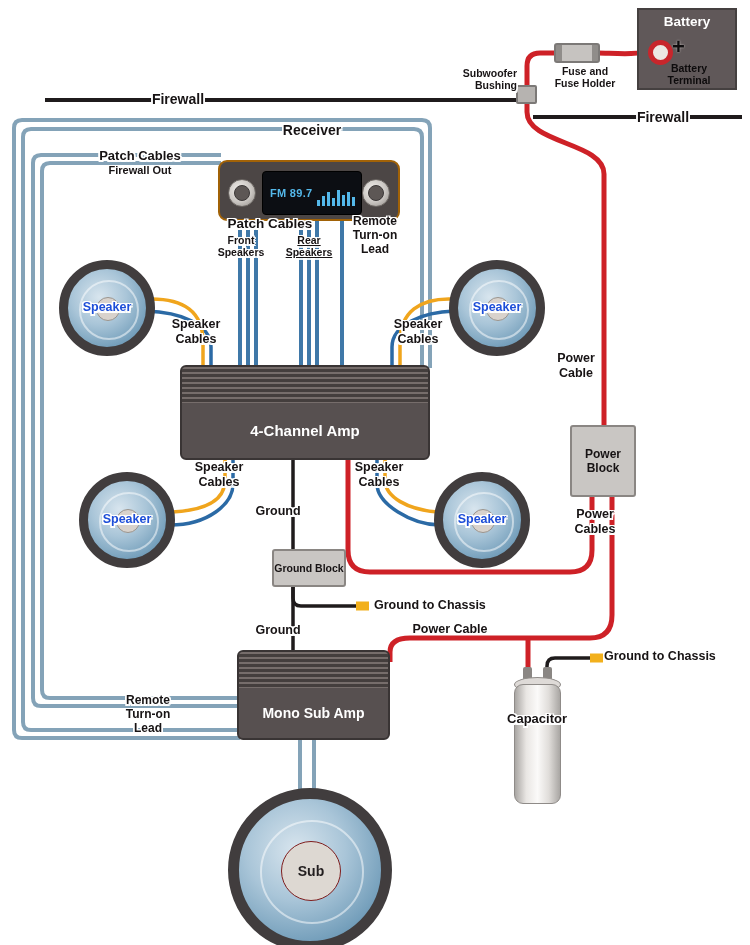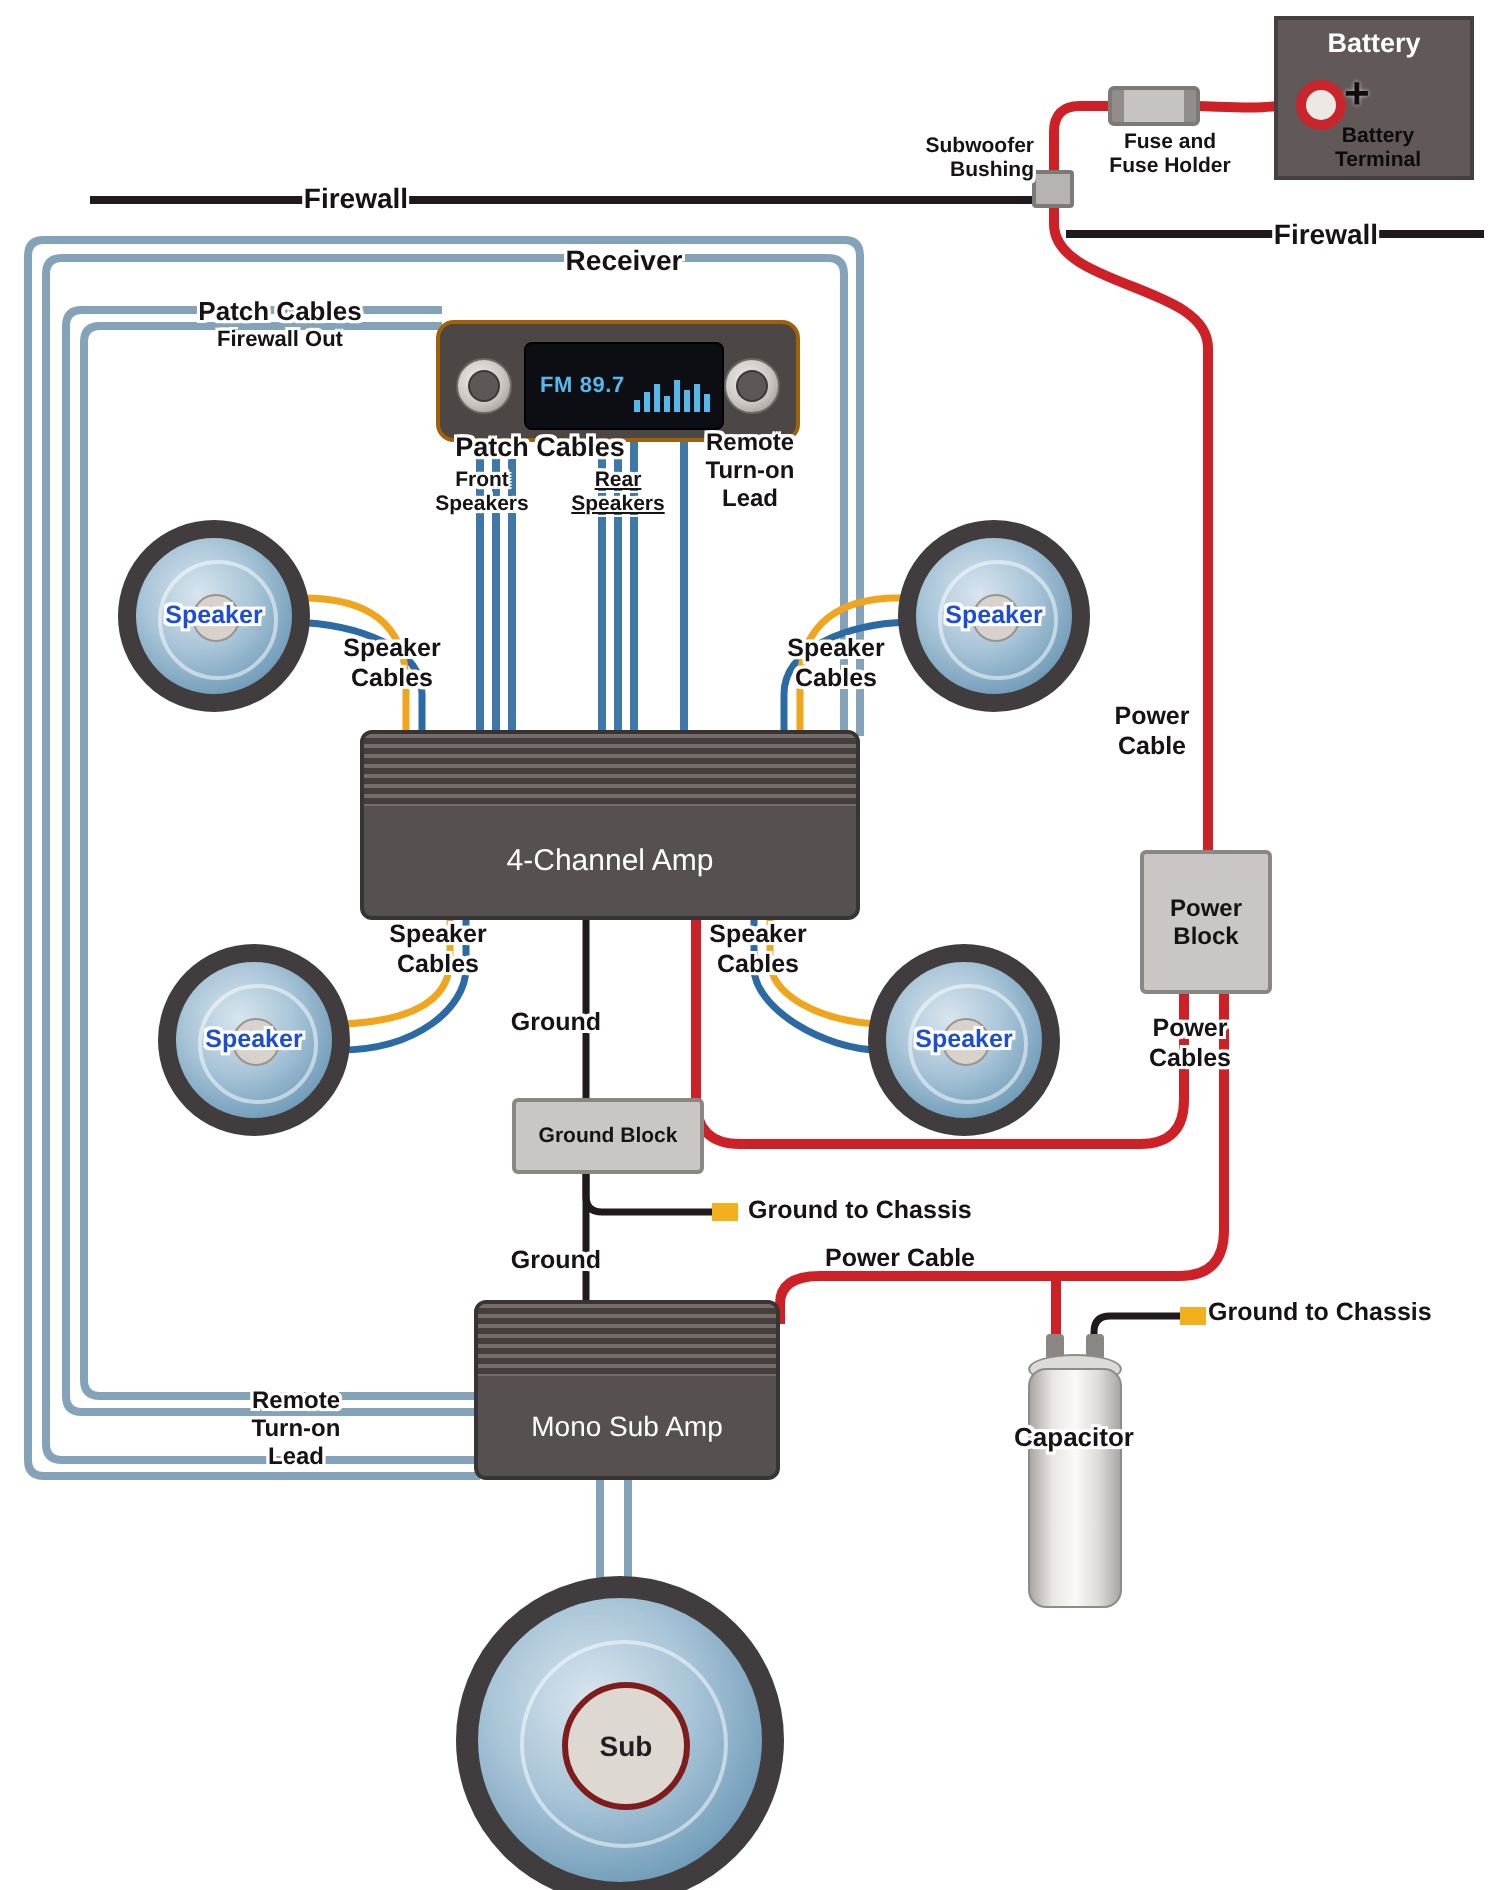--- a/index.html
+++ b/index.html
@@ -8,21 +8,21 @@
   #wires{position:absolute;left:0;top:0;z-index:1;}
   .comp{position:absolute;z-index:2;box-sizing:border-box;}
   .lbl{position:absolute;z-index:3;font-weight:bold;color:#171314;text-align:center;line-height:1.18;
        text-shadow:-1.5px -1.5px 0 #fff,1.5px -1.5px 0 #fff,-1.5px 1.5px 0 #fff,1.5px 1.5px 0 #fff,
                    -1.5px 0 0 #fff,1.5px 0 0 #fff,0 -1.5px 0 #fff,0 1.5px 0 #fff;}
   
   .amp{background:#575050;border:2px solid #393434;border-radius:6px;}
   .amp-fins{position:absolute;left:0;right:0;top:0;height:36px;border-radius:4px 4px 0 0;
             background:repeating-linear-gradient(180deg,#766d6b 0 2px,#443e3d 2px 5px);}
   .amp-label{position:absolute;left:0;right:0;top:36px;bottom:0;display:flex;align-items:center;
-             justify-content:center;color:#fff;font-weight:normal;}
+             justify-content:center;color:#fff;font-weight:bold;}
   
   #receiver{left:218px;top:160px;width:182px;height:61px;background:#4c4645;border:2px solid #a16207;border-radius:9px;}
   .knob{position:absolute;width:26px;height:26px;border-radius:50%;
         background:radial-gradient(circle at 40% 38%,#f3f0ed,#c9c5c1 55%,#8e8985);border:1px solid #6d6864;}
   .knob-in{position:absolute;left:5px;top:5px;width:14px;height:14px;border-radius:50%;
            background:#5d5755;border:1px solid #3c3838;}
   #rcv-display{position:absolute;left:42px;top:9px;width:98px;height:42px;background:#0c0e13;
                border:1px solid #000;border-radius:4px;}
   #rcv-station{position:absolute;left:7px;top:15px;font-size:11px;font-weight:bold;color:#54b8ea;letter-spacing:.3px;}
   #rcv-eq{position:absolute;right:6px;top:8px;bottom:8px;display:flex;align-items:flex-end;gap:2px;}
@@ -36,21 +36,21 @@
                 text-shadow:0 0 2px #cfcac8;}
   #battery-terminal-lbl{position:absolute;left:10px;top:52px;width:80px;text-align:center;
                         font-size:10.5px;font-weight:bold;color:#0d0b0c;line-height:1.15;}
   
   .gblock{background:#c9c6c3;border:2.5px solid #8a8683;border-radius:3px;display:flex;align-items:center;
           justify-content:center;text-align:center;font-weight:bold;color:#171314;}
   #fuse{left:554px;top:43px;width:46px;height:20px;border:2px solid #7c7977;border-radius:3px;
         background:linear-gradient(90deg,#908d8a 0 6px,#c6c3c0 6px calc(100% - 6px),#908d8a calc(100% - 6px));}
   #bushing{left:516px;top:85px;width:21px;height:19px;background:#b6b3b0;border:2px solid #7c7977;border-radius:2px;}
   #power-block{left:570px;top:425px;width:66px;height:72px;font-size:12px;}
-  #ground-block{left:256px;top:549px;width:96px;height:38px;font-size:10.5px;white-space:nowrap;}
+  #ground-block{left:272px;top:549px;width:74px;height:38px;font-size:10.5px;white-space:nowrap;}
   
   #cap-body{left:514px;top:684px;width:47px;height:120px;border-radius:9px;border:1.5px solid #8f8b88;
             background:linear-gradient(90deg,#a9a6a3,#e9e6e3 25%,#fbfaf9 50%,#e0ddda 75%,#a9a6a3);}
   #cap-top{left:514px;top:677px;width:47px;height:15px;border-radius:50%;background:#dedad7;border:1.5px solid #8f8b88;}
   .cap-post{position:absolute;width:9px;height:13px;background:#8a8683;border-radius:2px;top:667px;z-index:2;}
   
   .speaker{position:absolute;width:96px;height:96px;z-index:2;}
   .spk-cone{position:absolute;inset:0;border-radius:50%;border:9px solid #413d3e;box-sizing:border-box;
             background:radial-gradient(circle at 40% 36%,#d8e5ee 0%,#a9c5d8 40%,#6f9bb8 78%,#5e89a8 100%);}
   .spk-ring{position:absolute;left:50%;top:50%;width:56px;height:56px;margin:-28px 0 0 -28px;border-radius:50%;
@@ -60,21 +60,21 @@
   .spk-dot{position:absolute;left:50%;top:50%;width:7px;height:7px;margin:-3.5px 0 0 -3.5px;border-radius:50%;background:#3a3635;}
   .spk-lbl{position:absolute;left:0;right:0;top:50%;transform:translateY(-55%);text-align:center;
            font-size:12.5px;font-weight:bold;color:#1d4ed8;
            text-shadow:-1.5px -1.5px 0 #fff,1.5px -1.5px 0 #fff,-1.5px 1.5px 0 #fff,1.5px 1.5px 0 #fff,
                        -1.5px 0 0 #fff,1.5px 0 0 #fff,0 -1.5px 0 #fff,0 1.5px 0 #fff;}
   
   #sub{left:228px;top:788px;width:164px;height:164px;}
   #sub .spk-cone{border-width:11px;}
   #sub .spk-ring{width:100px;height:100px;margin:-50px 0 0 -50px;}
   #sub-cap{position:absolute;left:50%;top:50%;width:58px;height:58px;margin:-29px 0 0 -29px;border-radius:50%;
-           background:#ddd8d2;border:3px solid #7f1d1d;display:flex;align-items:center;justify-content:center;
+           background:#ddd8d2;border:1px solid #7f1d1d;display:flex;align-items:center;justify-content:center;
            font-size:14px;font-weight:bold;color:#221e1f;}
 </style>
 </head>
 <body>
 
 <div id="stage">
 
   <svg id="wires" width="750" height="945" viewBox="0 0 750 945">
     <g fill="none" stroke-linejoin="round">
 

